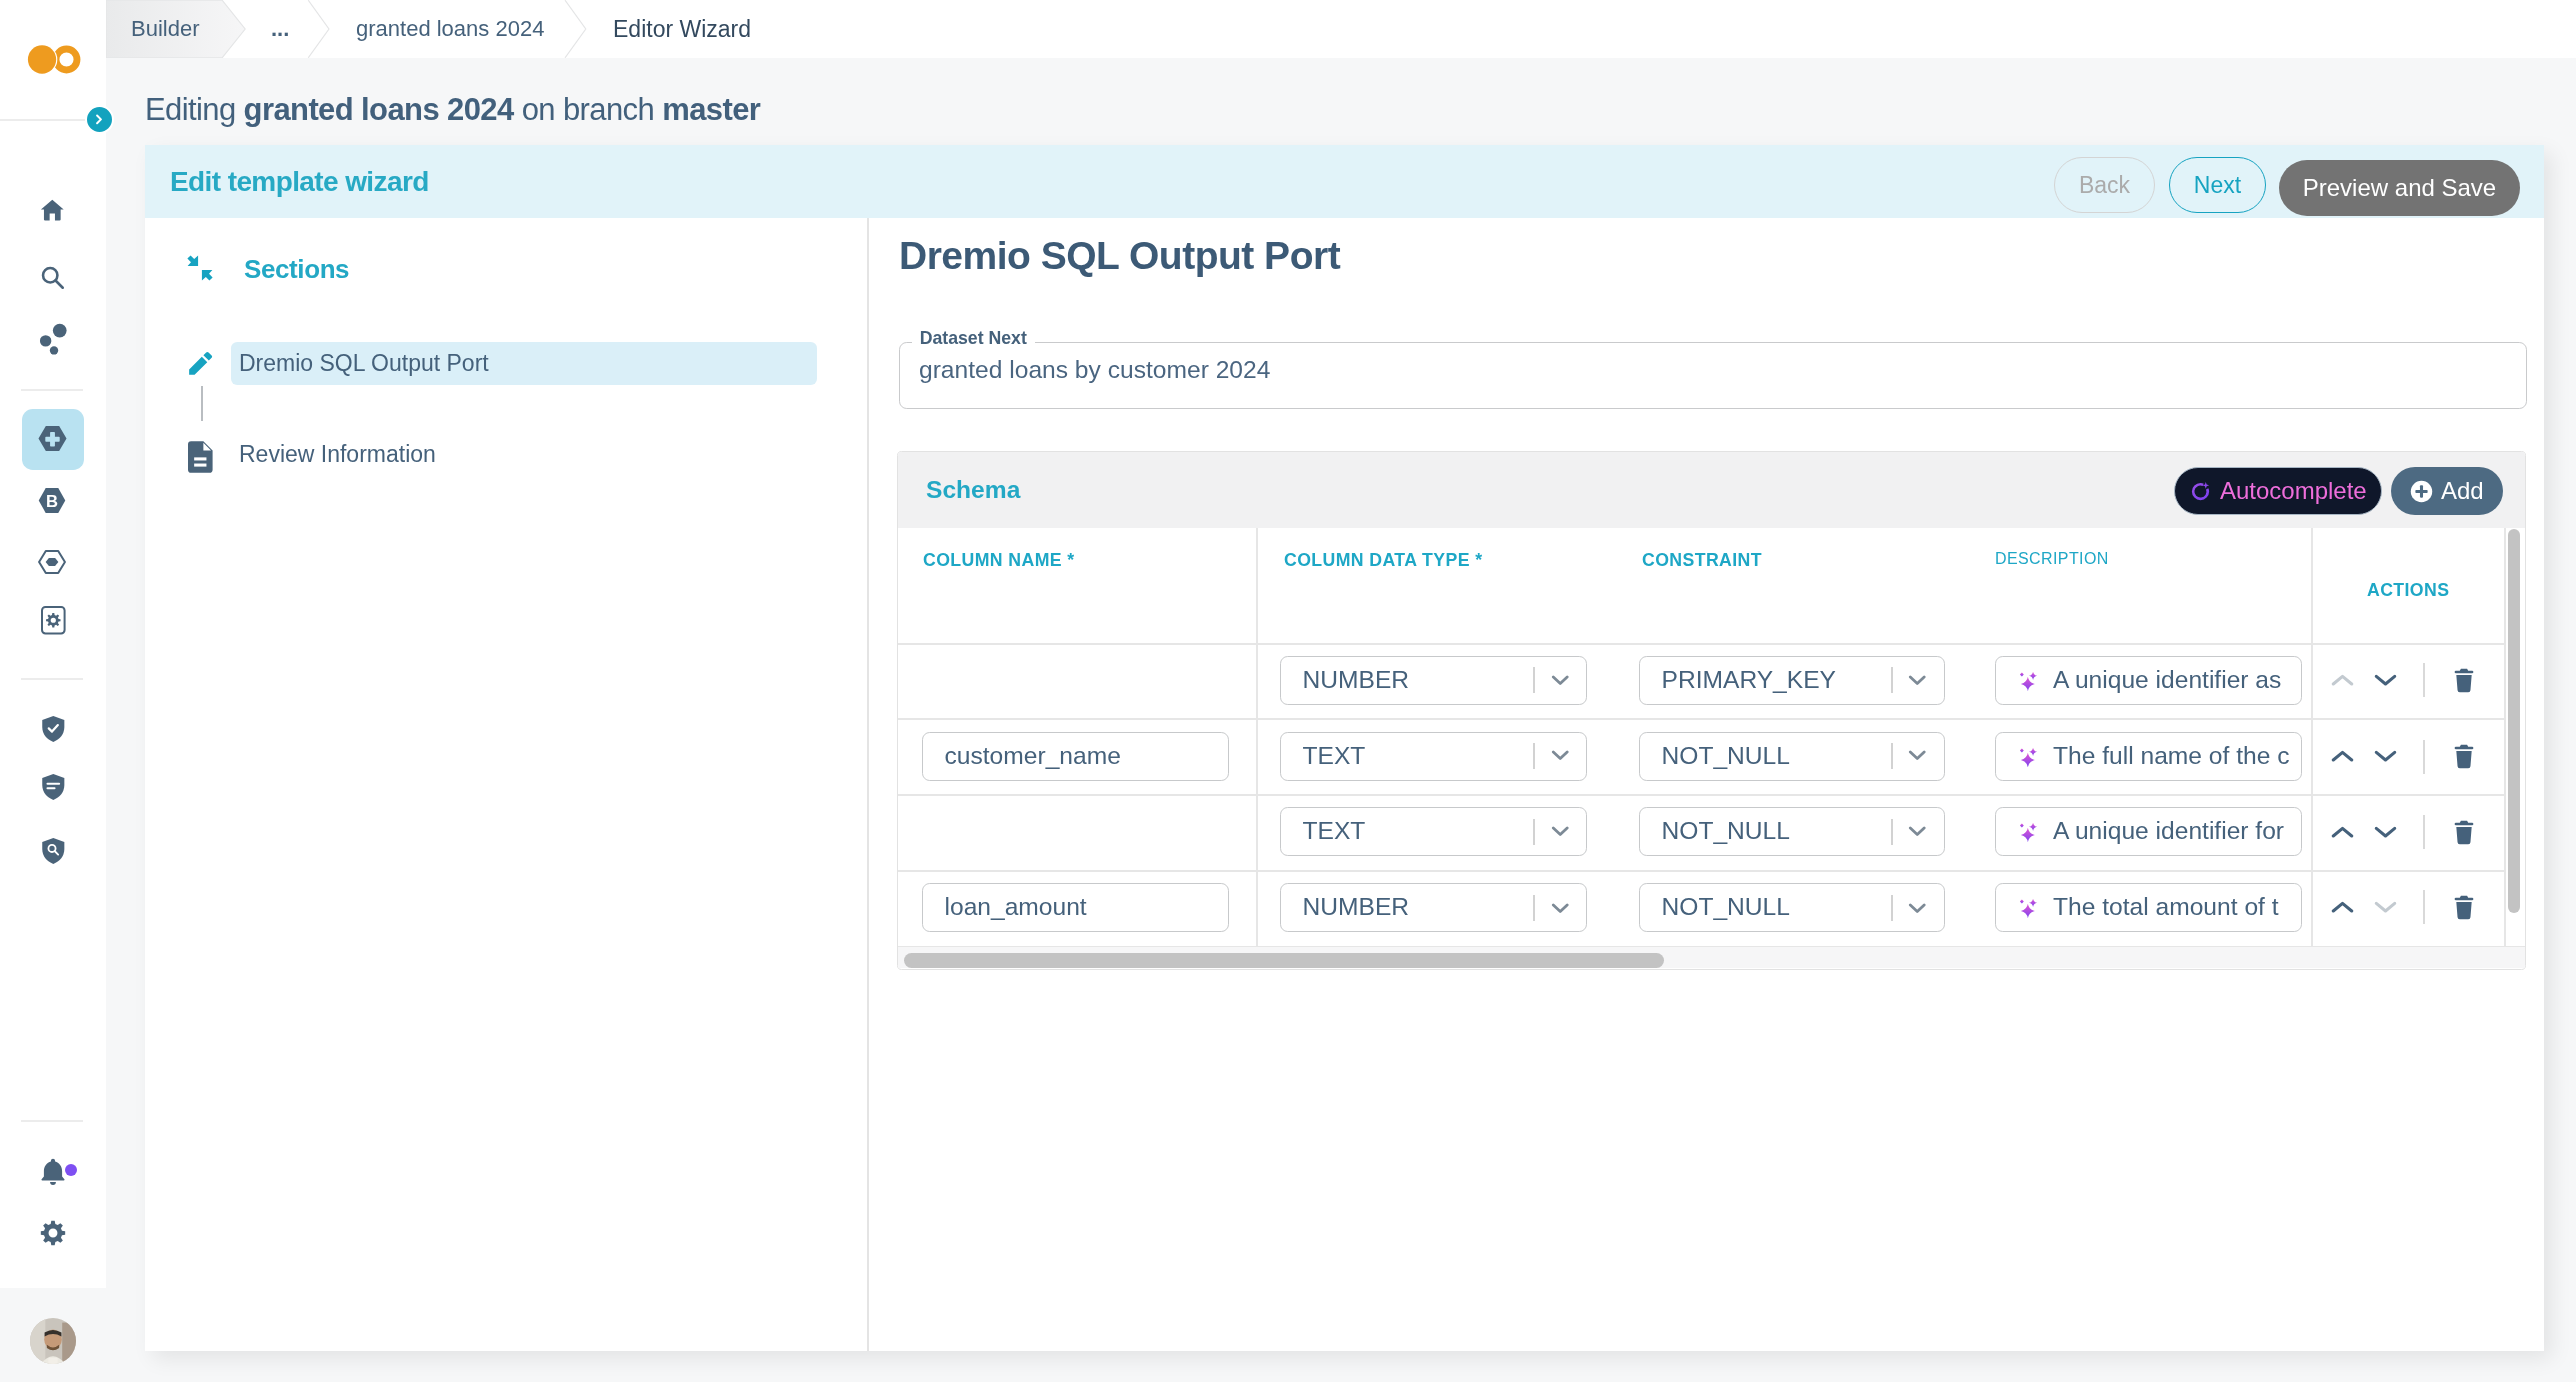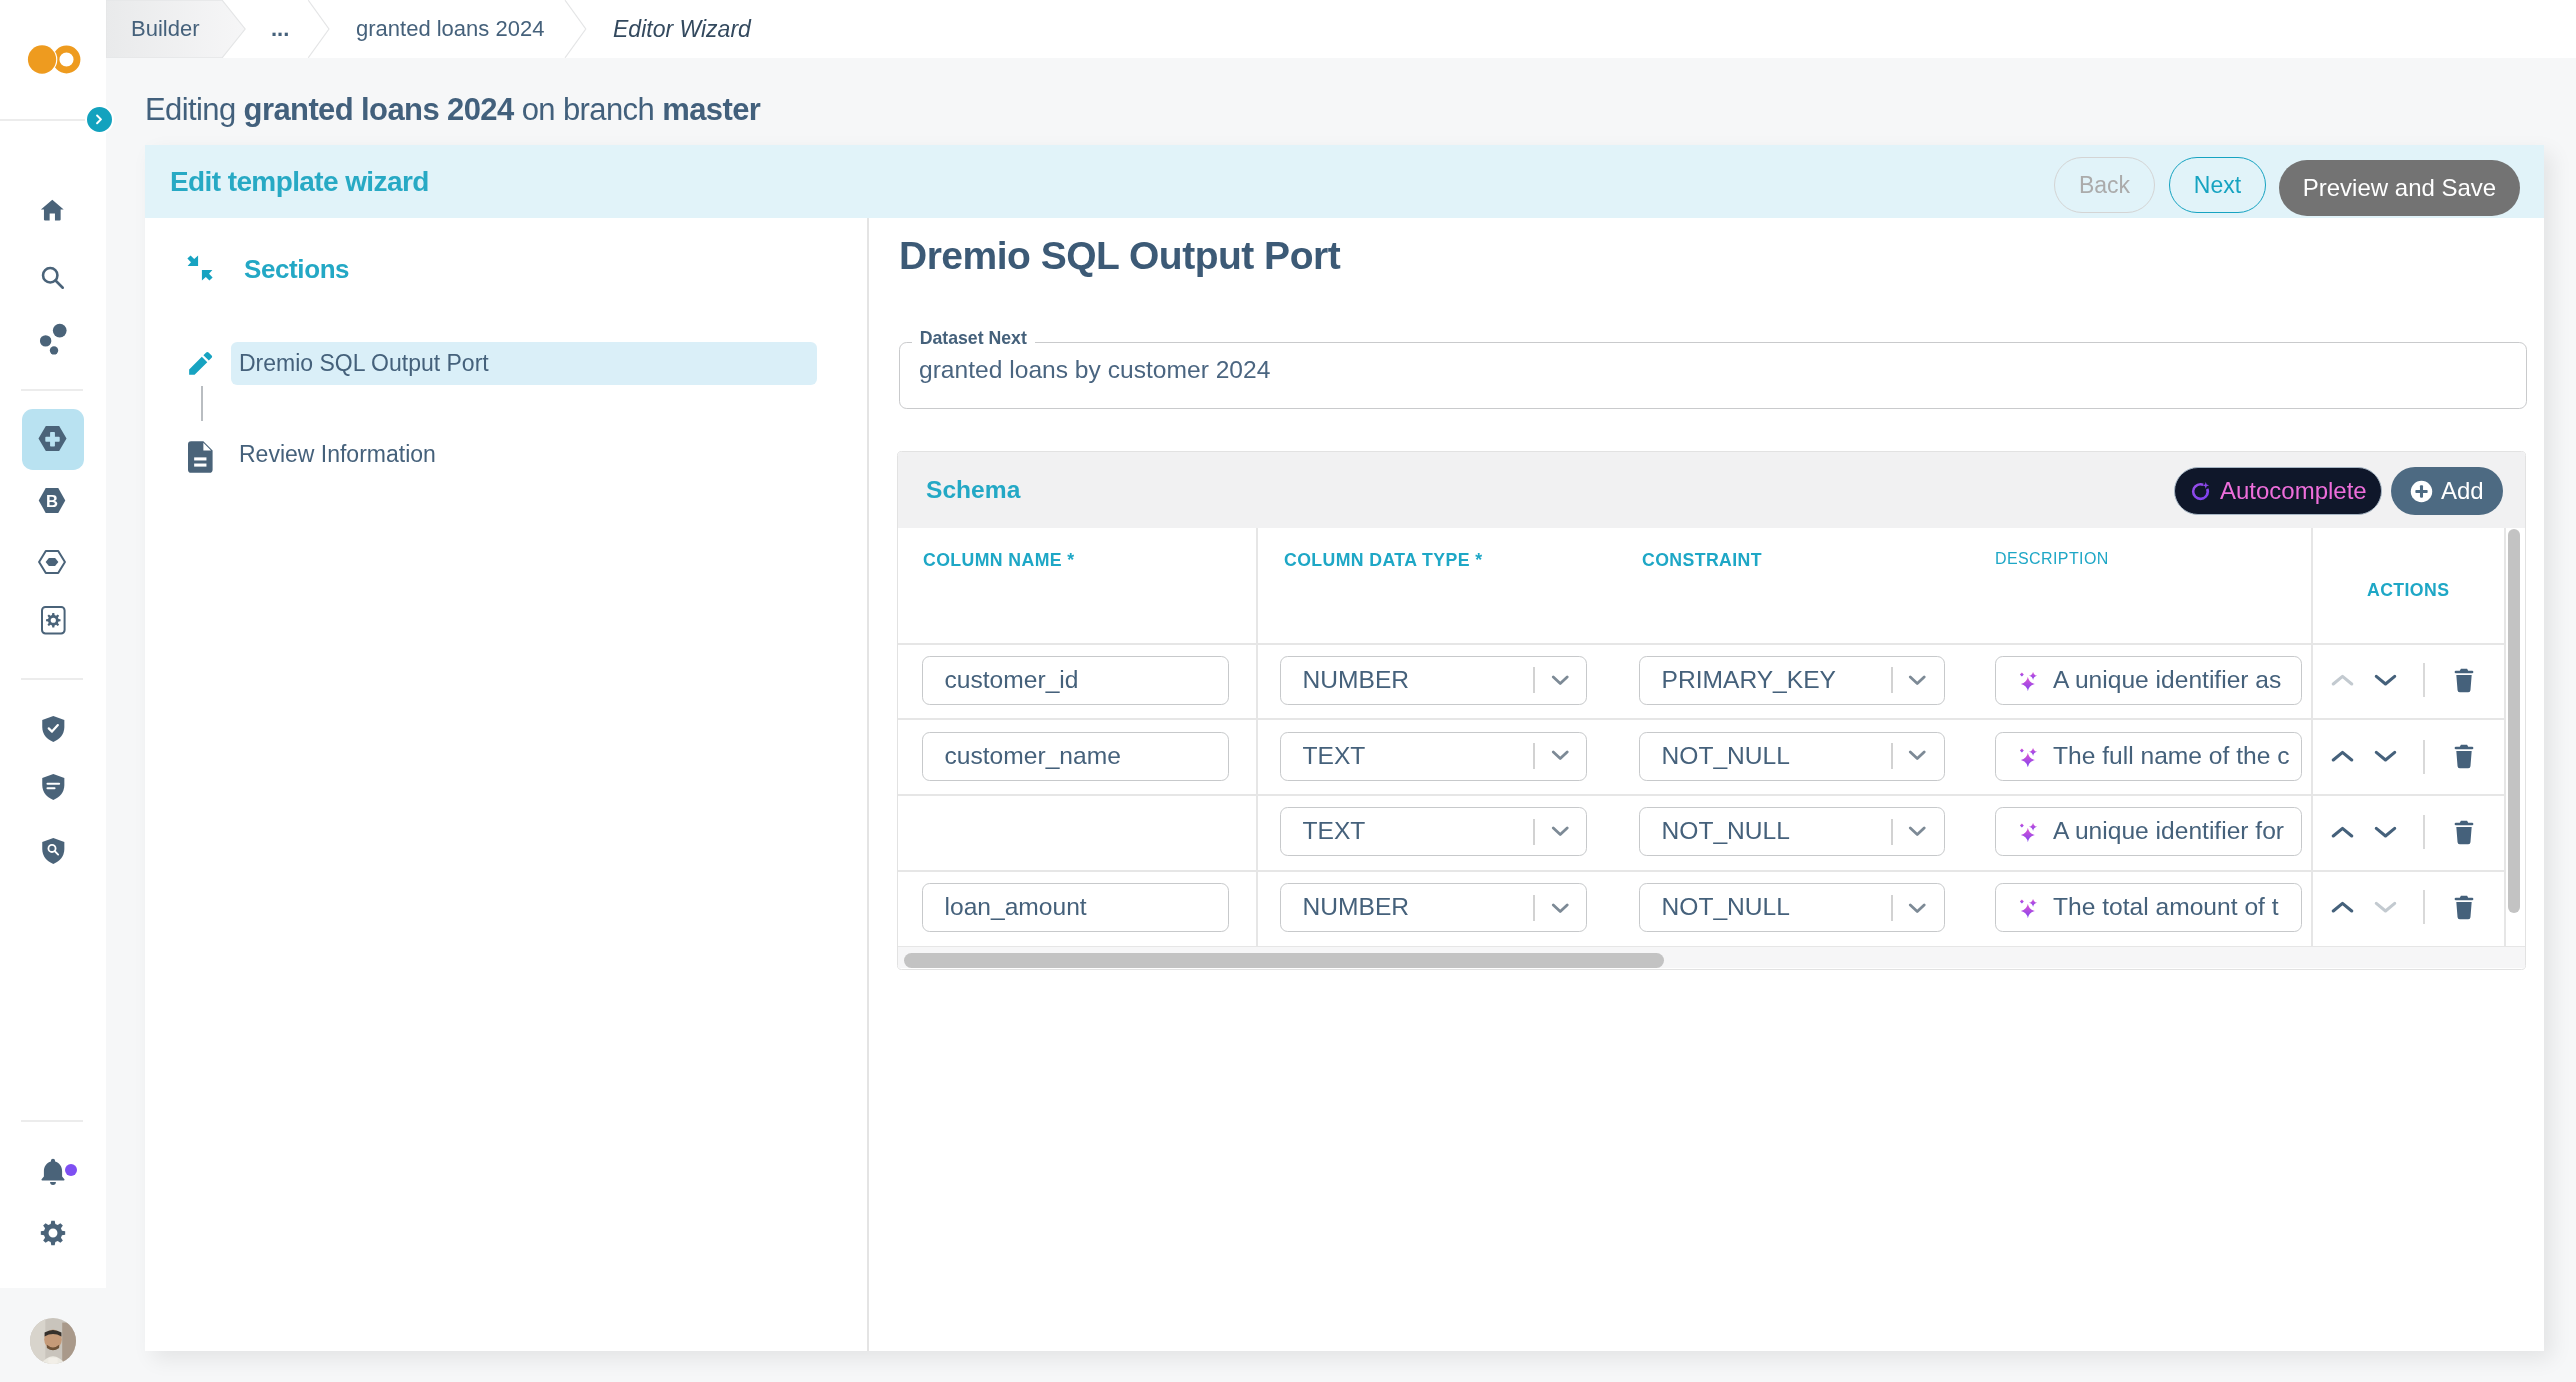--- a/index.html
+++ b/index.html
@@ -29,21 +29,21 @@
           <stop offset="1" stop-color="#f6f6f7"></stop>
     </linearGradient>
       </defs>
     <path d="M0 0 H151 L181 37.5 L151 75 H0 Z" fill="url(#bg1)" stroke="#e4e5e6" stroke-width="1.5"></path>
     <path d="M263 0 L290 37.5 L263 75" fill="none" stroke="#e4e5e6" stroke-width="1.5"></path>
     <path d="M597 0 L624 37.5 L597 75" fill="none" stroke="#e4e5e6" stroke-width="1.5"></path>
   </svg>
   <div class="abs" style="left:25px;top:0;height:58px;line-height:58px;font-size:22px;color:#45617b;">Builder</div>
   <div class="abs" style="left:165px;top:0;height:58px;line-height:58px;font-size:22px;font-weight:bold;color:#45617b;">...</div>
   <div class="abs" style="left:250px;top:0;height:58px;line-height:58px;font-size:22px;color:#45617b;">granted loans 2024</div>
-  <div class="abs" style="left:507px;top:0;height:58px;line-height:58px;font-size:23px;color:#33495e;font-style:italic;">Editor Wizard</div>
+  <div class="abs" style="left:507px;top:0;height:58px;line-height:58px;font-size:23px;color:#33495e;">Editor Wizard</div>
 </div>
 
 <div class="abs" style="left:145px;top:92px;font-size:31px;letter-spacing:-0.6px;color:#42607c;">Editing <b>granted loans 2024</b> on branch <b>master</b></div>
 
 <div class="abs" id="card" style="left:145px;top:145px;width:2399px;height:1206px;background:#fff;box-shadow:7.7px 7.7px 20px rgba(0,0,0,0.08);">
 
   <div class="abs" style="left:0;top:0;width:2399px;height:73px;background:#e1f3f9;">
     <div class="abs" style="left:25px;top:0;height:73px;line-height:73px;font-size:28px;letter-spacing:-0.6px;font-weight:600;color:#27a9c4;">Edit template wizard</div>
     <div class="abs flex" style="left:1909px;top:12.3px;width:101px;height:56px;border:1.5px solid #d4d4d4;border-radius:28.5px;justify-content:center;font-size:23px;color:#ababab;">Back</div>
     <div class="abs flex" style="left:2024px;top:12.3px;width:97px;height:56px;border:1.5px solid #16a3c1;border-radius:28.5px;justify-content:center;font-size:23px;color:#16a3c1;">Next</div>
@@ -114,21 +114,20 @@
     <div class="abs" style="left:1469px;top:128px;font-size:17.7px;font-weight:600;letter-spacing:0.4px;color:#1ea7c6;">ACTIONS</div>
 
     <div class="abs" style="left:358px;top:76px;width:1.5px;height:418px;background:#e6e6e6;"></div>
     <div class="abs" style="left:1413px;top:76px;width:1.5px;height:418px;background:#e6e6e6;"></div>
     <div class="abs" style="left:1606px;top:76px;width:1.5px;height:418px;background:#e6e6e6;"></div>
     <div class="abs" style="left:0;top:191px;width:1606px;height:1.5px;background:#e6e6e6;"></div>
     <div class="abs" style="left:0;top:266px;width:1606px;height:1.5px;background:#e6e6e6;"></div>
     <div class="abs" style="left:0;top:342px;width:1606px;height:1.5px;background:#e6e6e6;"></div>
     <div class="abs" style="left:0;top:418px;width:1606px;height:1.5px;background:#e6e6e6;"></div>
 
-    <div class="inp" style="left:24px;top:204px;width:307px;">customer_id</div>
     <div class="inp" style="left:382px;top:204px;width:307px;">NUMBER</div>
     <div class="seldiv" style="left:635px;top:215px;"></div>
       <svg class="chev" style="left:653px;top:223px;" viewBox="0 0 24 14" width="18.5" height="10.8">
         <use href="#cdn"></use>
       </svg>
     <div class="inp" style="left:741px;top:204px;width:306px;">PRIMARY_KEY</div>
     <div class="seldiv" style="left:993px;top:215px;"></div>
       <svg class="chev" style="left:1010px;top:223px;" viewBox="0 0 24 14" width="18.5" height="10.8">
         <use href="#cdn"></use>
       </svg>

